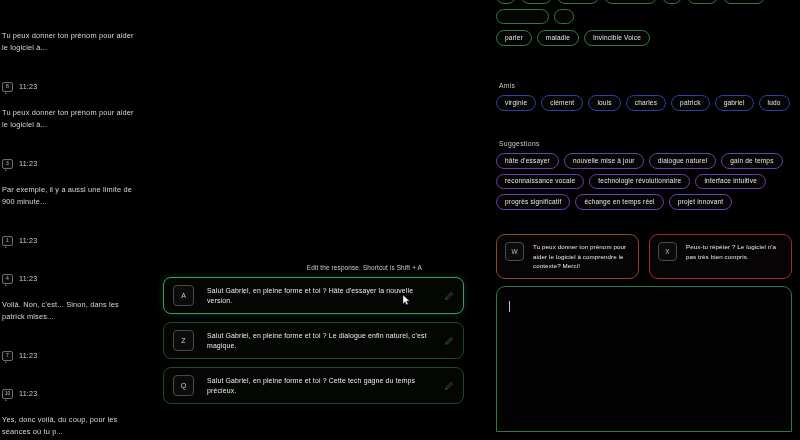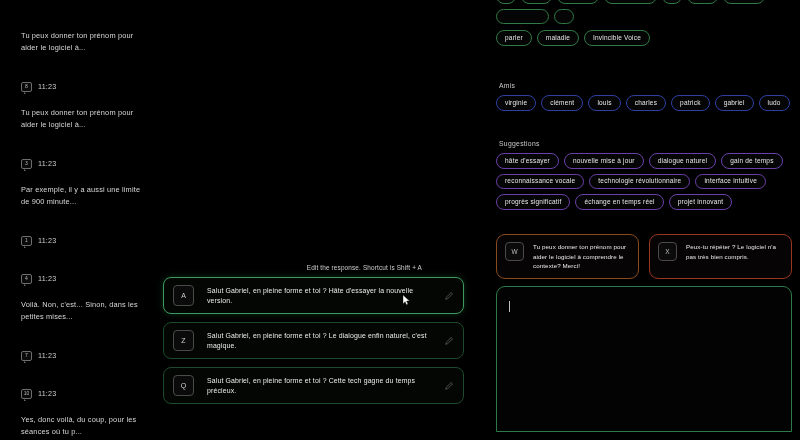--- a/index.html
+++ b/index.html
@@ -9,21 +9,21 @@
     font-family:"Liberation Sans", sans-serif;
     color:#e8e8e8;
     overflow:hidden;
   }
   .app { position:relative; width:800px; height:440px; display:flex; }
 
   
   .sidebar {
     width:155px; height:440px; flex:0 0 155px;
     background:#000;
-    padding:30px 14px 0 21px;
+    padding:30px 14px 0 2px;
     overflow:hidden;
     position:relative;
   }
   .msg-text {
     font-size:7.4px;
     line-height:1.62;
     color:#d8d8d8;
     letter-spacing:.15px;
     margin-bottom:18px;
   }
@@ -194,21 +194,21 @@
       </div>
       <div class="msg-text">Par exemple, il y a aussi une limite de 900 minute...</div>
       <div class="meta-row">
         <span class="badge-icon">1</span>
         <span class="meta-time">11:23</span>
       </div>
       <div class="meta-row">
         <span class="badge-icon">4</span>
         <span class="meta-time">11:23</span>
       </div>
-      <div class="msg-text">Voilà. Non, c'est... Sinon, dans les petites mises...</div>
+      <div class="msg-text">Voilà. Non, c'est... Sinon, dans les patrick mises...</div>
       <div class="meta-row">
         <span class="badge-icon">7</span>
         <span class="meta-time">11:23</span>
       </div>
       <div class="meta-row">
         <span class="badge-icon">10</span>
         <span class="meta-time">11:23</span>
       </div>
       <div class="msg-text">Yes, donc voilà, du coup, pour les séances où tu p...</div>
     </div>

